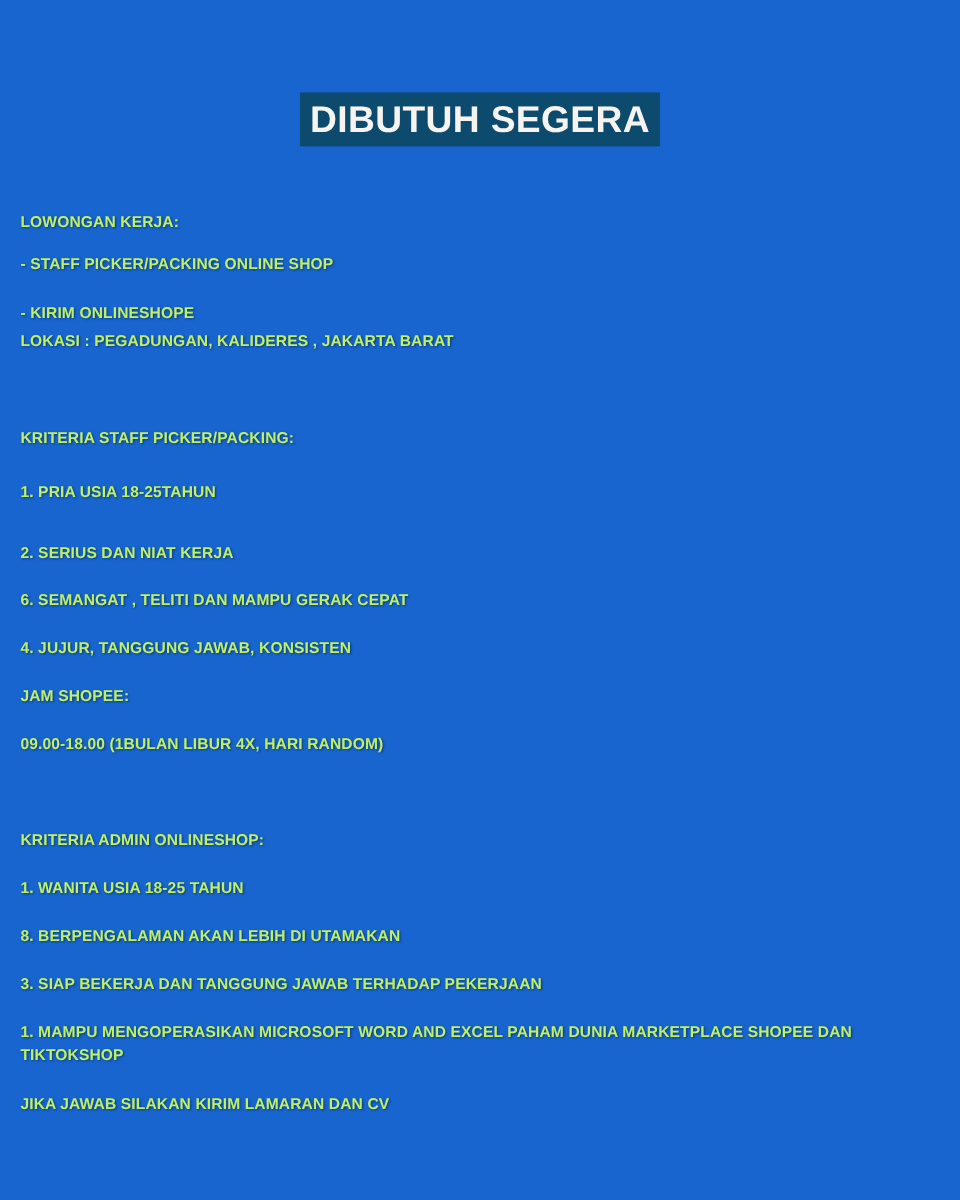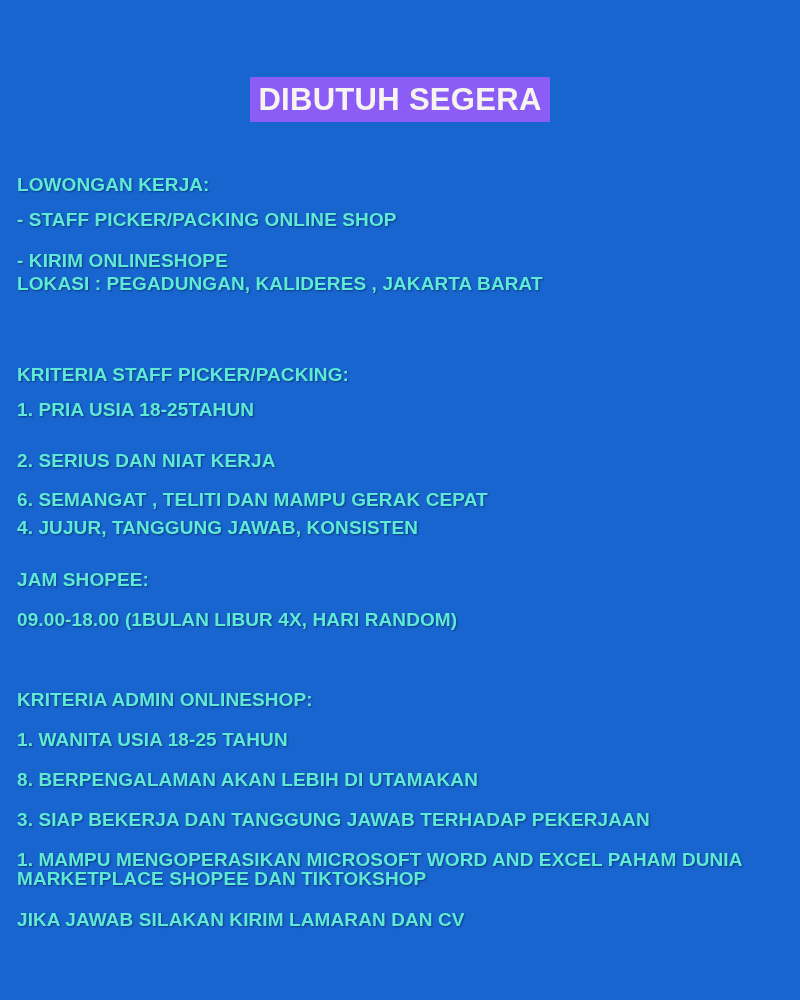--- a/index.html
+++ b/index.html
@@ -13,38 +13,38 @@
       position: relative;
       overflow: hidden;
       font-family: "Liberation Sans", "DejaVu Sans", sans-serif;
     }
     .banner {
       position: absolute;
       left: 250px;
       top: 77px;
       width: 300px;
       height: 45px;
-      background: #8b5cf6;
+      background: #0c4a6e;
       display: flex;
       align-items: center;
       justify-content: center;
     }
     .banner-text {
       color: #F7F4EF;
       font-weight: 700;
       font-size: 31px;
       letter-spacing: 0.3px;
       white-space: nowrap;
     }
     .line {
       position: absolute;
       left: 17px;
-      color: #5eead4;
+      color: #bef264;
       font-weight: 700;
-      font-size: 19px;
+      font-size: 13px;
       line-height: 20px;
       white-space: nowrap;
       text-shadow: 1px 1px 2px rgba(0,0,40,0.45);
       letter-spacing: 0.1px;
     }
     .line.two-line {
       white-space: normal;
       width: 770px;
       line-height: 19px;
     }
@@ -54,25 +54,25 @@
 
 <div class="banner">
   <span class="banner-text">DIBUTUH SEGERA</span>
 </div>
 
 <div class="line" style="top:175px">LOWONGAN KERJA:</div>
 <div class="line" style="top:210px">- STAFF PICKER/PACKING ONLINE SHOP</div>
 <div class="line" style="top:251px">- KIRIM ONLINESHOPE</div>
 <div class="line" style="top:274px">LOKASI : PEGADUNGAN, KALIDERES , JAKARTA BARAT</div>
 
-<div class="line" style="top:365px">KRITERIA STAFF PICKER/PACKING:</div>
+<div class="line" style="top:355px">KRITERIA STAFF PICKER/PACKING:</div>
 <div class="line" style="top:400px">1. PRIA USIA 18-25TAHUN</div>
 <div class="line" style="top:451px">2. SERIUS DAN NIAT KERJA</div>
 <div class="line" style="top:490px">6. SEMANGAT , TELITI DAN MAMPU GERAK CEPAT</div>
-<div class="line" style="top:518px">4. JUJUR, TANGGUNG JAWAB, KONSISTEN</div>
+<div class="line" style="top:530px">4. JUJUR, TANGGUNG JAWAB, KONSISTEN</div>
 <div class="line" style="top:570px">JAM SHOPEE:</div>
 <div class="line" style="top:610px">09.00-18.00 (1BULAN LIBUR 4X, HARI RANDOM)</div>
 
 <div class="line" style="top:690px">KRITERIA ADMIN ONLINESHOP:</div>
 <div class="line" style="top:730px">1. WANITA USIA 18-25 TAHUN</div>
 <div class="line" style="top:770px">8. BERPENGALAMAN AKAN LEBIH DI UTAMAKAN</div>
 <div class="line" style="top:810px">3. SIAP BEKERJA DAN TANGGUNG JAWAB TERHADAP PEKERJAAN</div>
 <div class="line two-line" style="top:850px">1. MAMPU MENGOPERASIKAN MICROSOFT WORD AND EXCEL PAHAM DUNIA MARKETPLACE SHOPEE DAN TIKTOKSHOP</div>
 <div class="line" style="top:910px">JIKA JAWAB SILAKAN KIRIM LAMARAN DAN CV</div>
 

